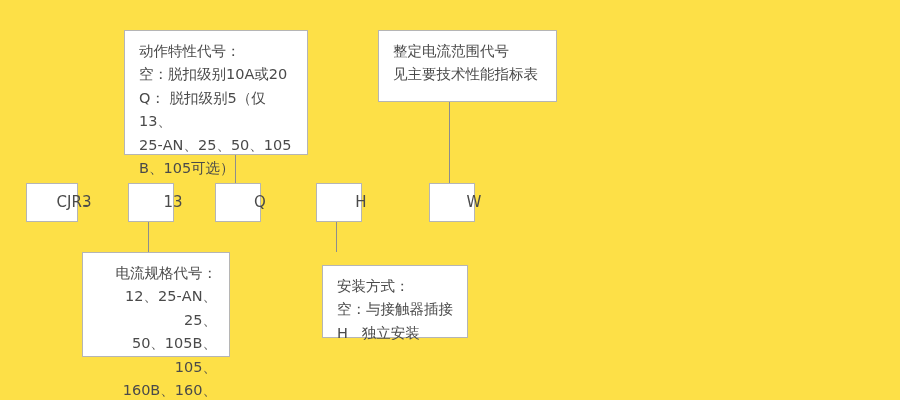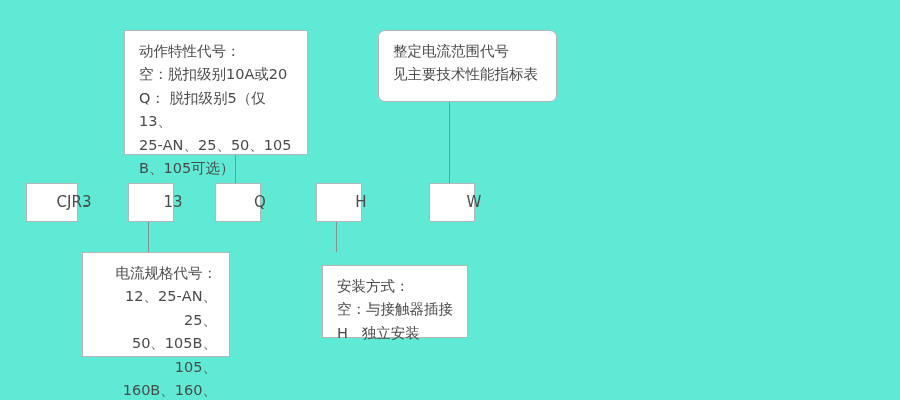--- a/index.html
+++ b/index.html
@@ -4,21 +4,21 @@
 <style>
   html, body {
     margin: 0;
     padding: 0;
     background: #ffffff;
   }
   #diagram {
     position: relative;
     width: 900px;
     height: 400px;
-    background: #5eead4;
+    background: #fde047;
     font-family: "DejaVu Sans", "Liberation Sans", sans-serif;
     color: #4a4a4a;
     overflow: hidden;
   }
   .box {
     position: absolute;
     border: 1px solid #b5b5b5;
     box-sizing: border-box;
     background: #ffffff;
     padding-left: 44px;
@@ -62,21 +62,21 @@
   <div class="vline" style="left:449px; top:102px; height:81px;"></div>
   <div class="vline" style="left:148px; top:222px; height:30px;"></div>
   <div class="vline" style="left:336px; top:222px; height:30px;"></div>
 
   <div class="box desc-box" style="left:124px; top:30px; width:184px; height:125px;">动作特性代号：
 空：脱扣级别10A或20
 Q： 脱扣级别5（仅13、
 25-AN、25、50、105
 B、105可选）</div>
 
-  <div class="box desc-box" style="left:378px; top:30px; width:179px; height:72px;border-radius:7px;">整定电流范围代号
+  <div class="box desc-box" style="left:378px; top:30px; width:179px; height:72px;">整定电流范围代号
 见主要技术性能指标表</div>
 
   <div class="box code-box" style="left:26px; top:183px; width:52px; height:39px;">CJR3</div>
 
   <div class="sep" style="left:83px; top:198px;">-</div>
 
   <div class="box code-box" style="left:128px; top:183px; width:40px; height:39px;">13</div>
 
   <div class="box code-box" style="left:215px; top:183px; width:40px; height:39px;">Q</div>
 

